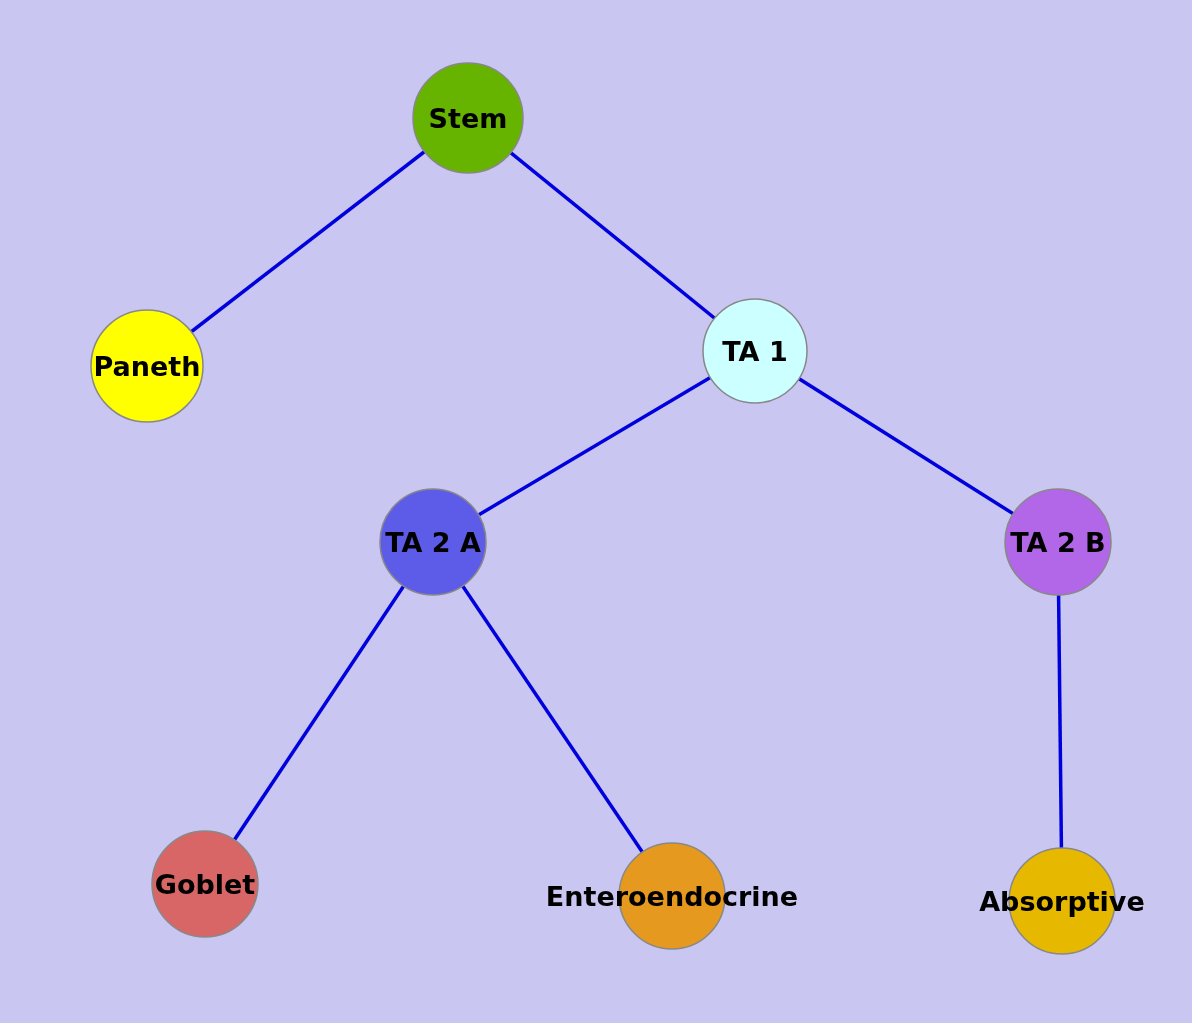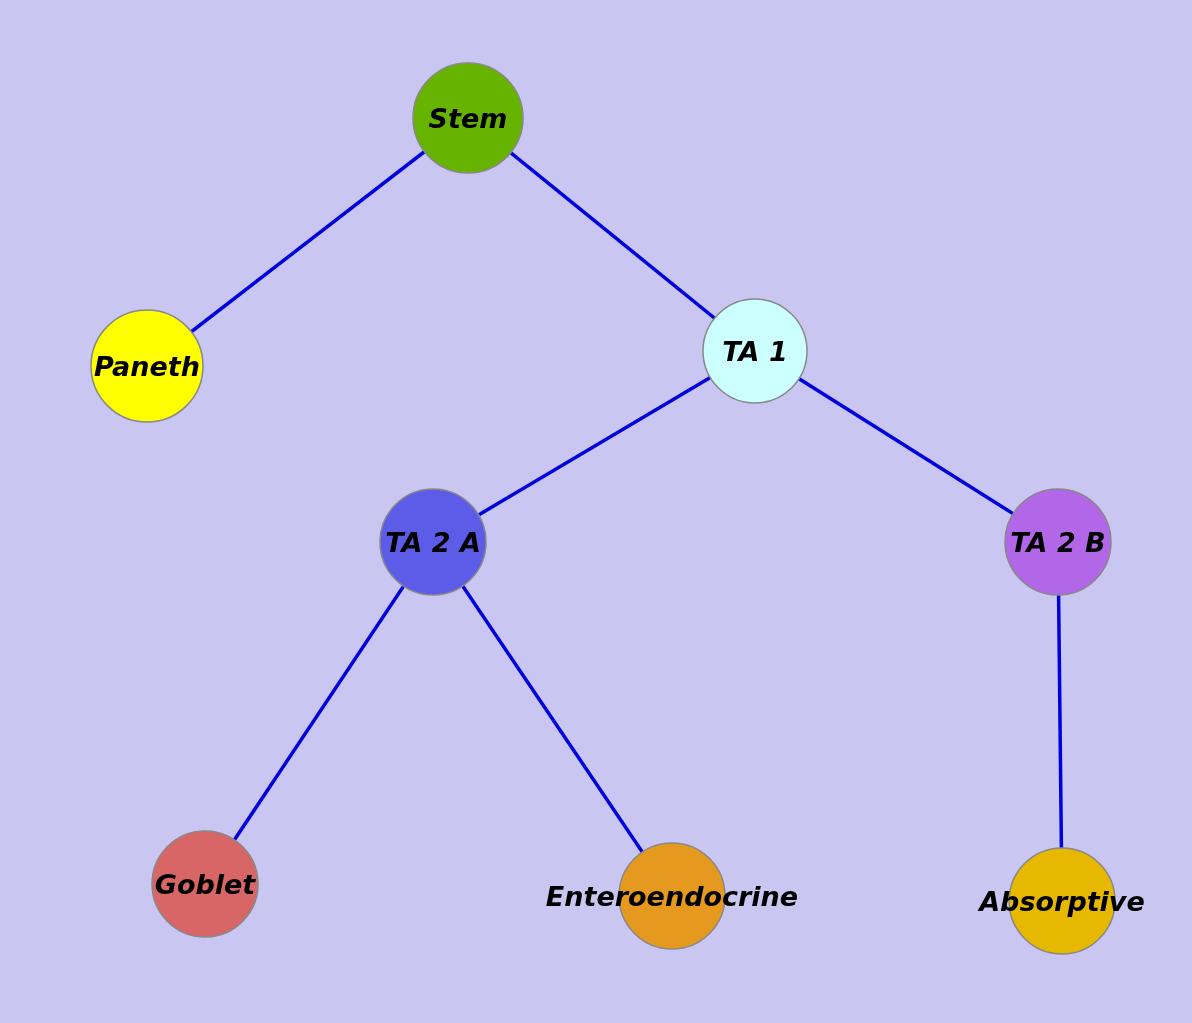--- a/index.html
+++ b/index.html
@@ -7,21 +7,20 @@
     padding: 0;
     width: 1192px;
     height: 1023px;
     overflow: hidden;
     font-family: "DejaVu Sans", "Liberation Sans", sans-serif;
   }
   .canvas-wrap {
     position: relative;
     width: 1192px;
     height: 1023px;
-    font-style: italic;
   }
   svg {
     display: block;
   }
   .graph-edge {
     stroke-width: 3.5;
     fill: none;
   }
   .graph-node {
     stroke: #888888;

